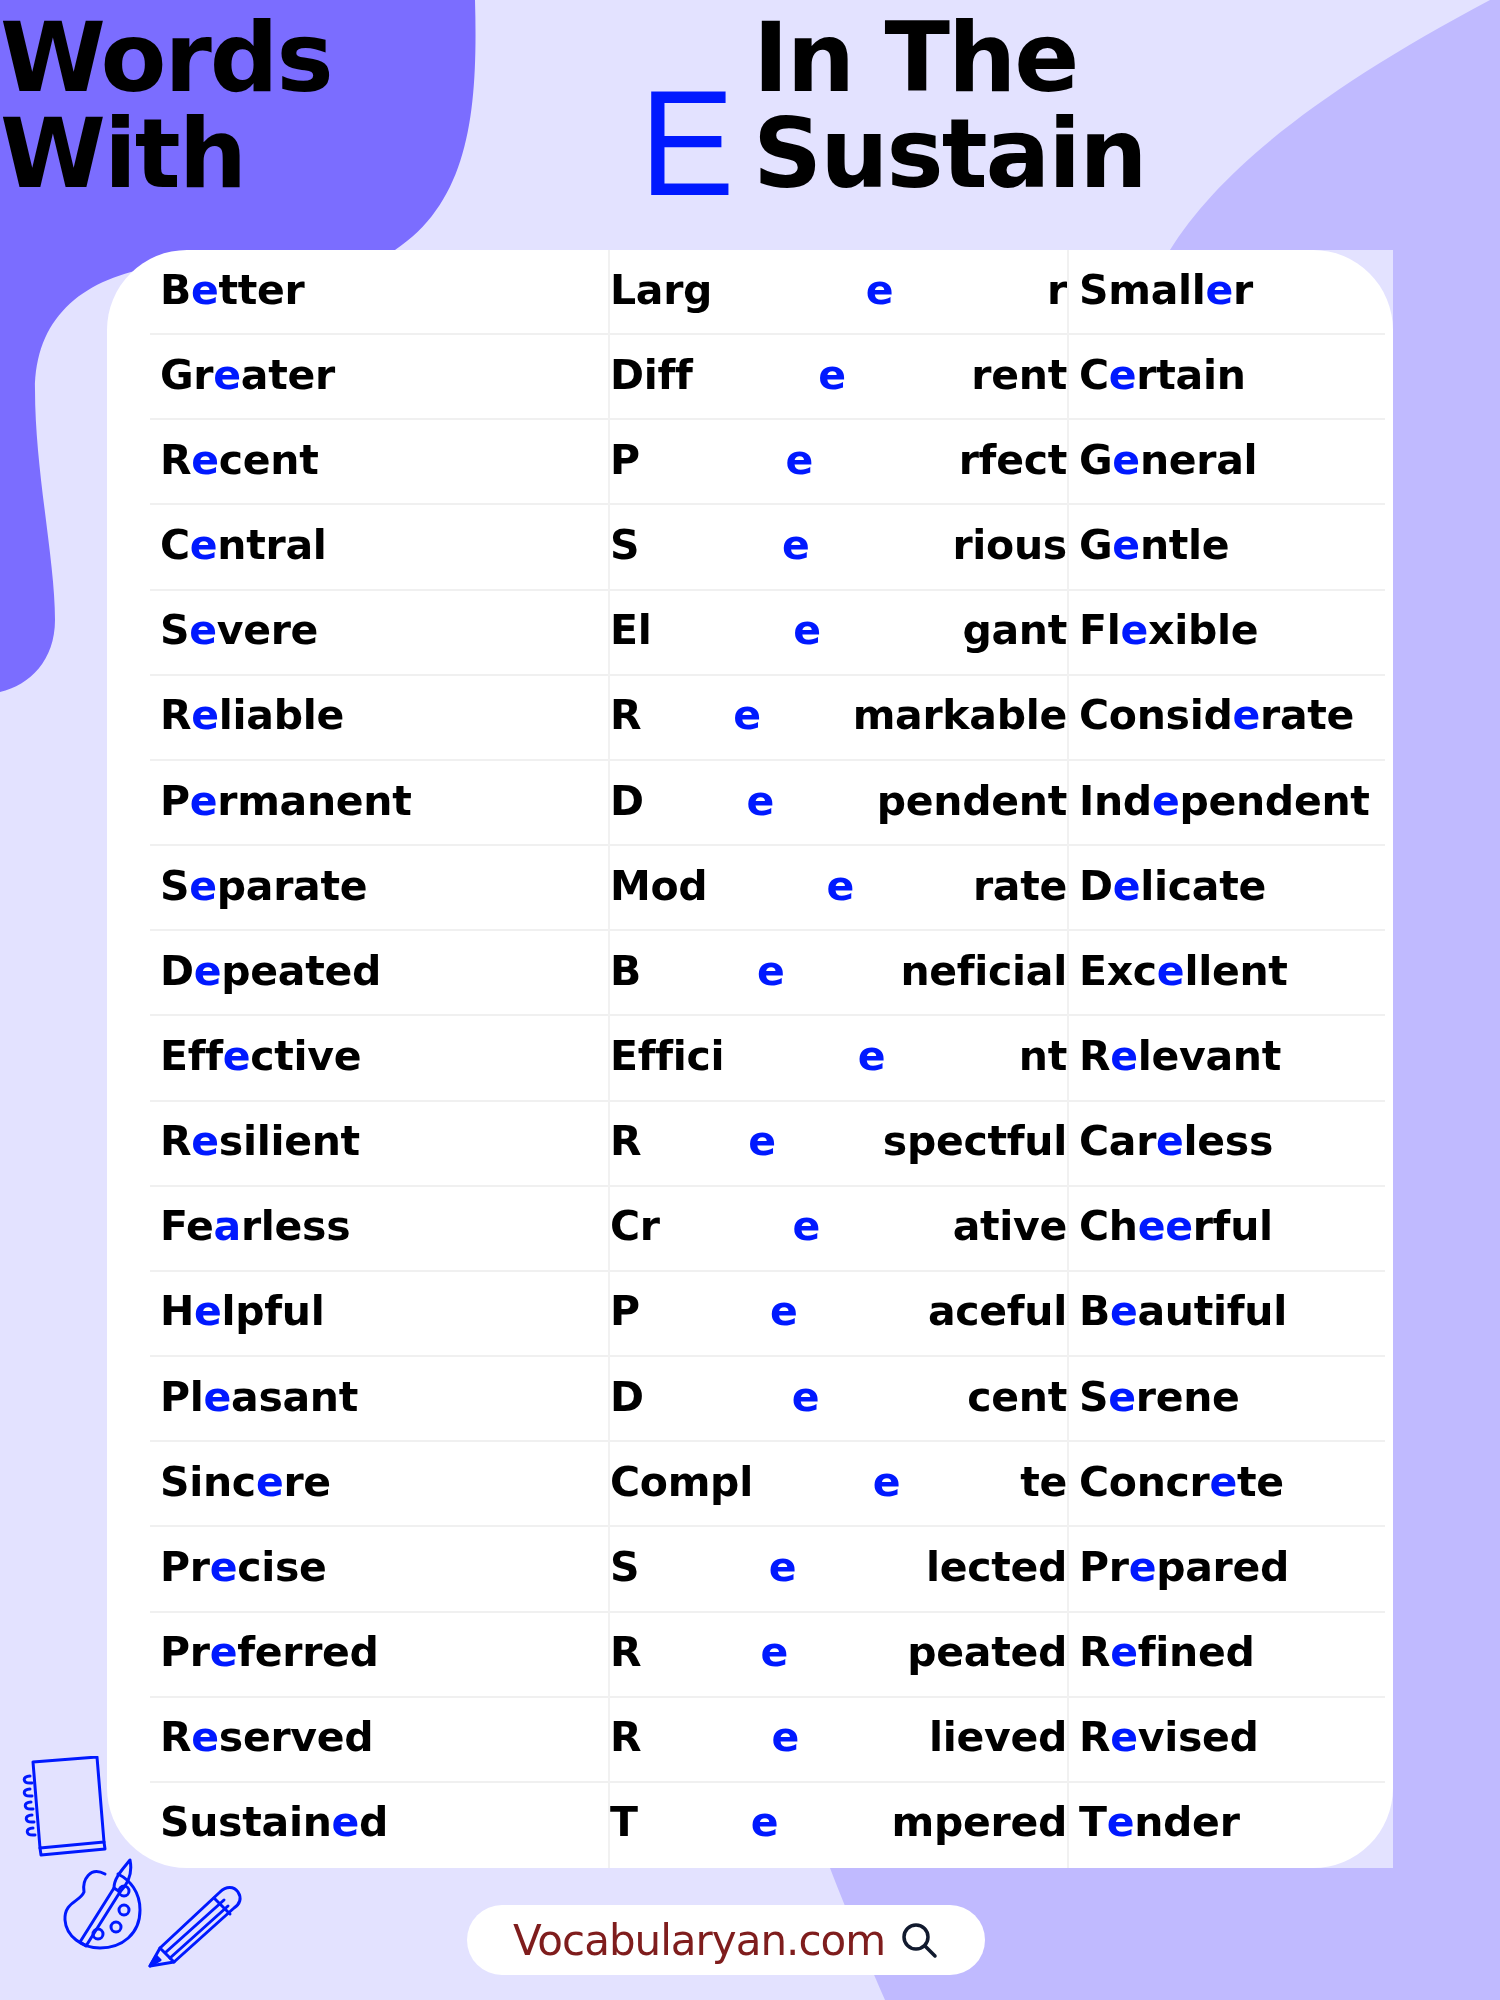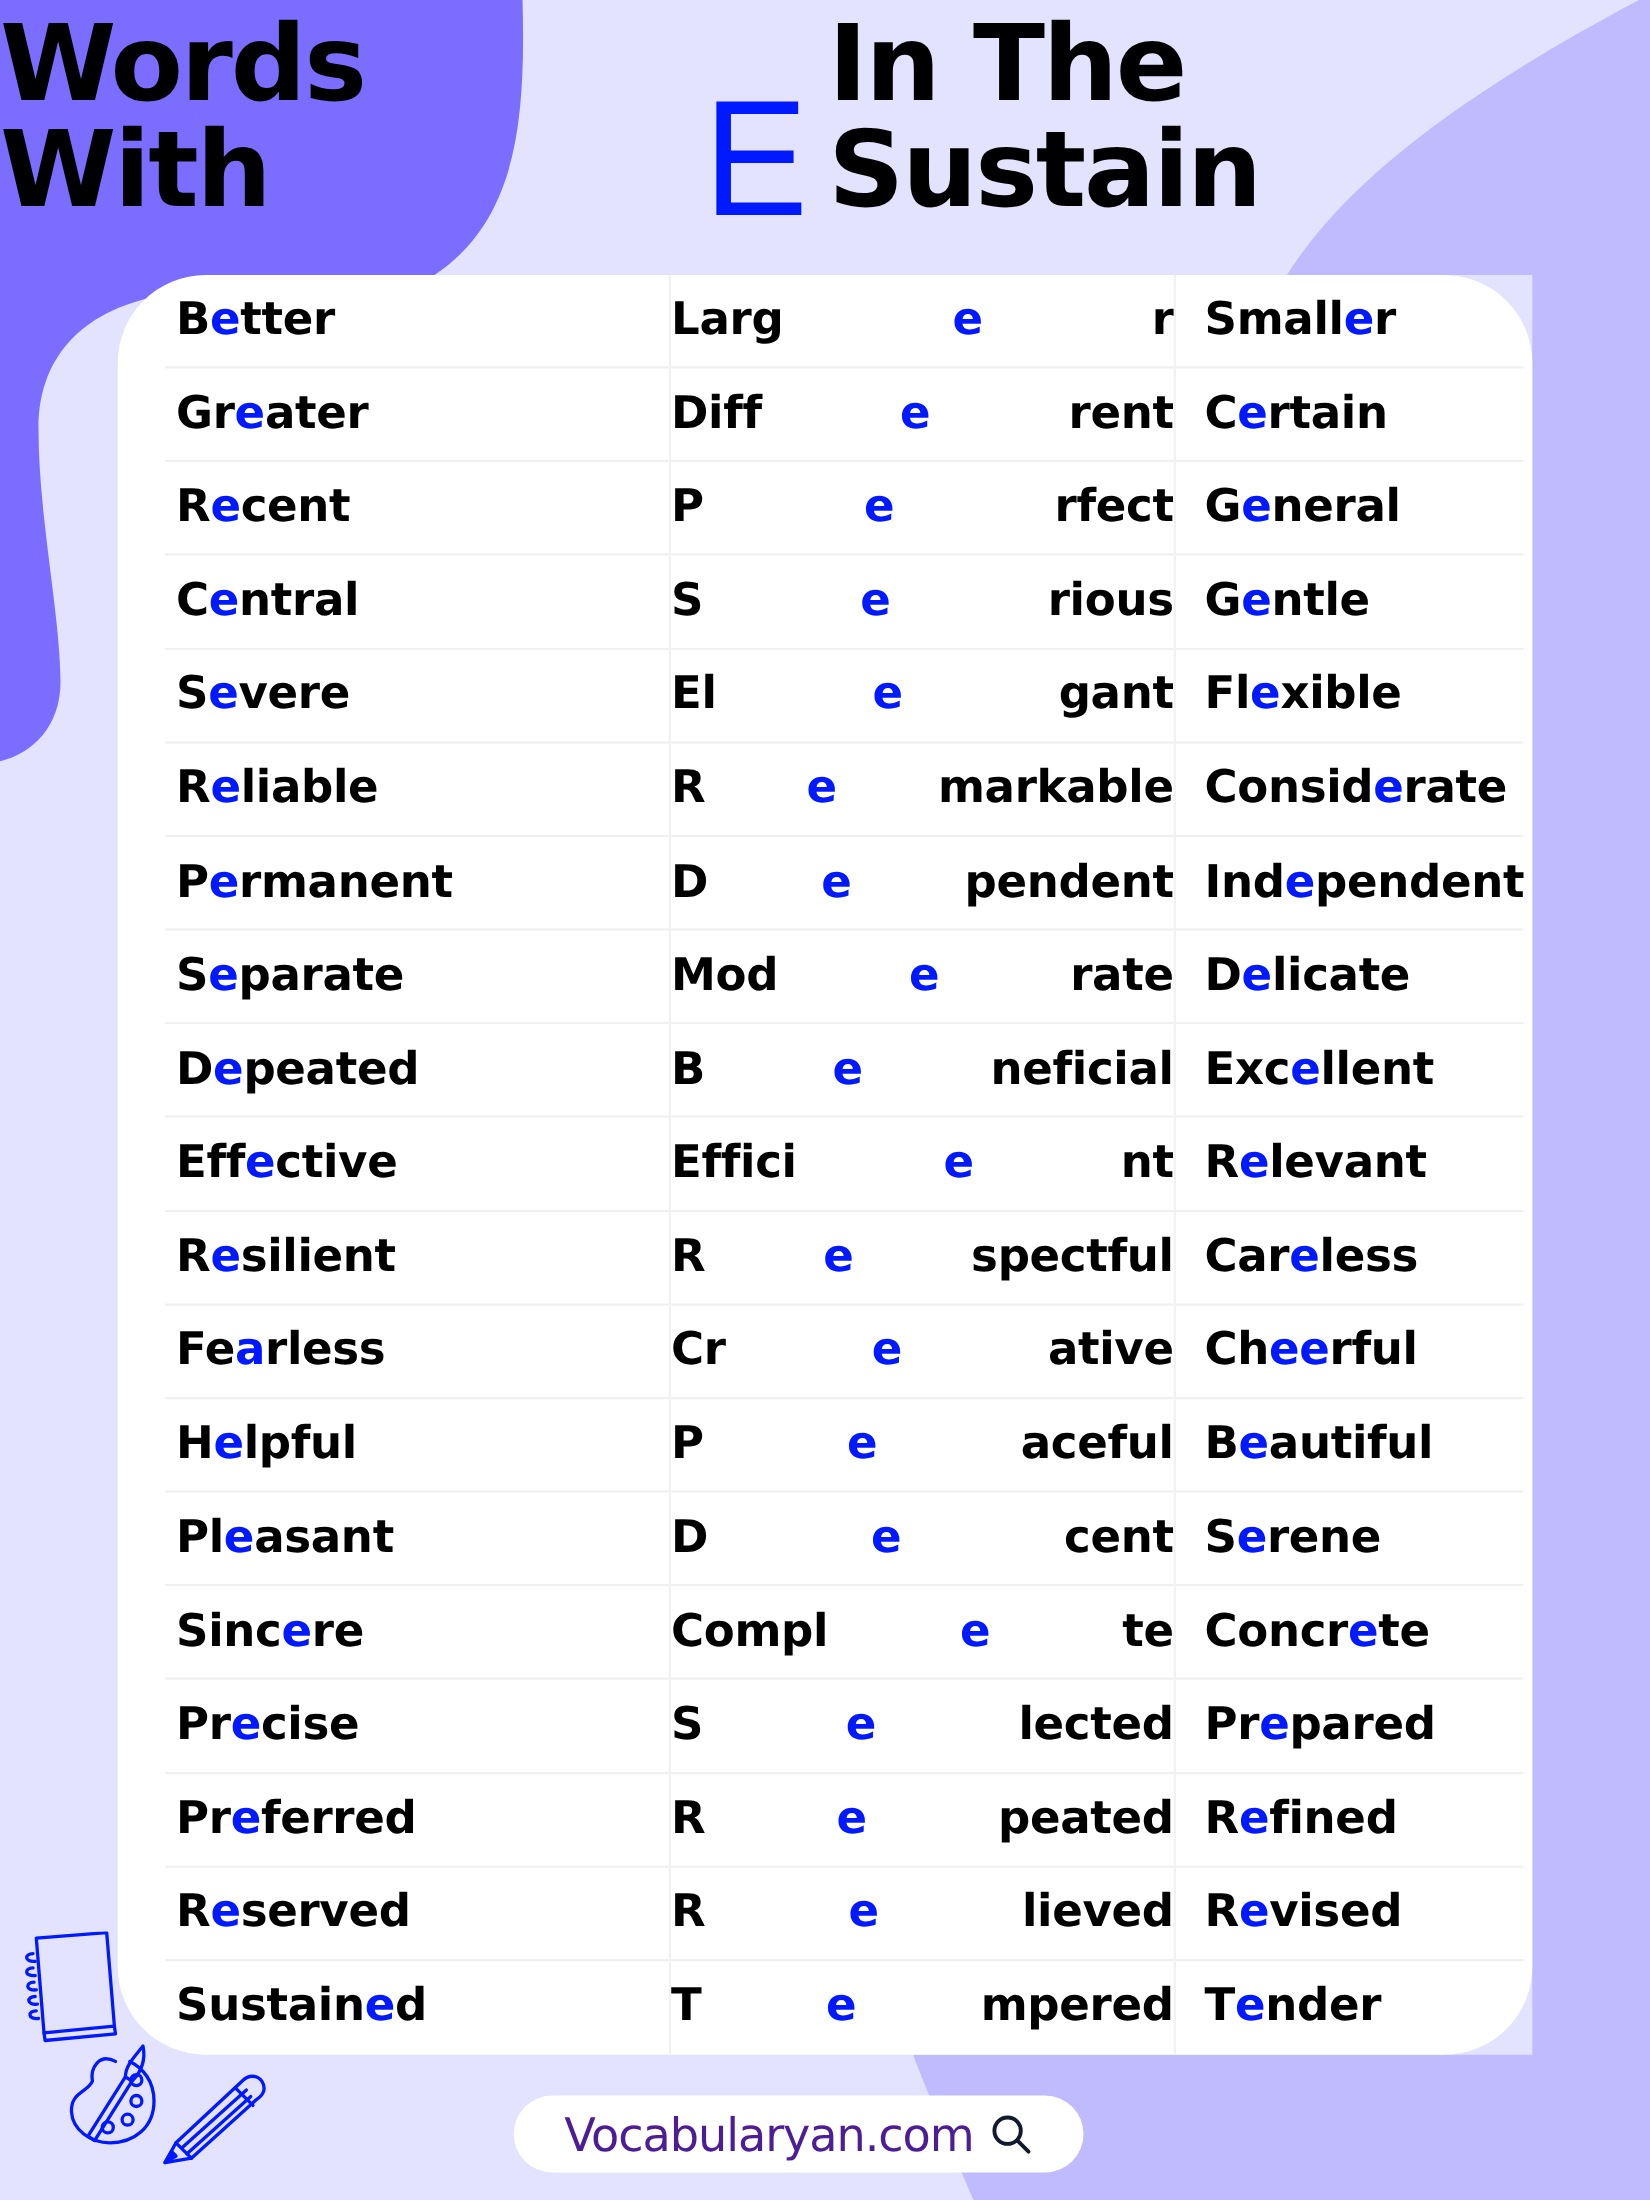--- a/index.html
+++ b/index.html
@@ -32,34 +32,34 @@
     grid-template-rows:repeat(19, 1fr);
   }
   .cell {
     position:relative; display:flex; align-items:center;
     font-family:"DejaVu Sans", sans-serif; font-weight:bold;
     font-size:41px; color:#000; letter-spacing:-0.3px;
     padding-bottom:6px; box-sizing:border-box;
   }
   .cell.c0 { padding-left:53px; }
   .cell.c1 { border-left:2px solid #f1f1f1;justify-content:space-between; }
-  .cell.c2 { padding-left:26px; border-left:2px solid #f1f1f1;text-align:right; }
+  .cell.c2 { padding-left:10px; border-left:2px solid #f1f1f1;text-align:right; }
   .cell::after {
     content:""; position:absolute; bottom:0; height:2px; background:#f0f0f0;
   }
   .cell.c0::after { left:43px; right:0; }
   .cell.c1::after { left:0; right:0; }
   .cell.c2::after { left:0; right:8px; }
   .cell.last::after { display:none; }
   .hl { color:#0019ff; }
   .pill {
     position:absolute; left:467px; top:1905px; width:518px; height:70px;
     border-radius:35px; background:#fff;
     display:flex; align-items:center; justify-content:center; gap:14px;
-    font-family:"DejaVu Sans", sans-serif; font-size:42px; color:#4c1d95;
+    font-family:"DejaVu Sans", sans-serif; font-size:42px; color:#7f1d1d;
     letter-spacing:-1px;
   }
   .pill svg { width:40px; height:40px; }
   .icon { position:absolute; }
 </style>
 </head>
 <body>
 
 <svg class="bg-svg" viewBox="0 0 1500 2000" xmlns="http://www.w3.org/2000/svg">
 

